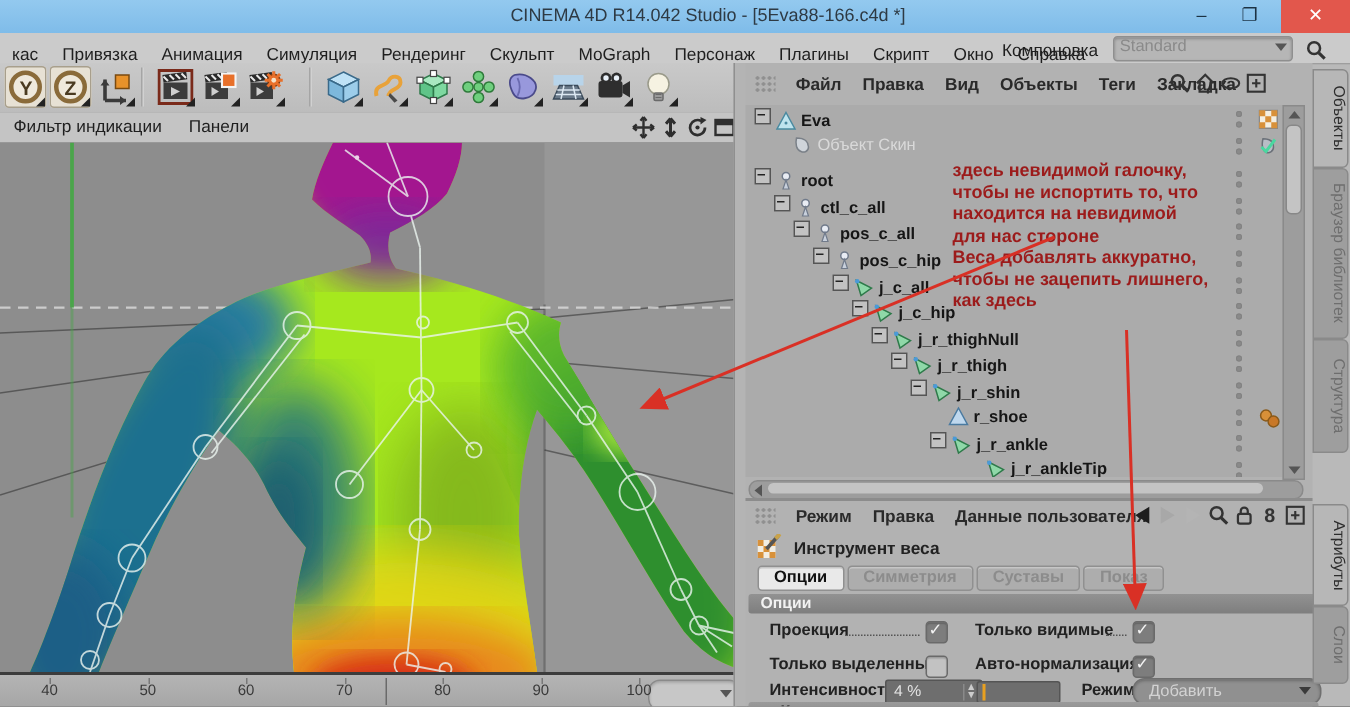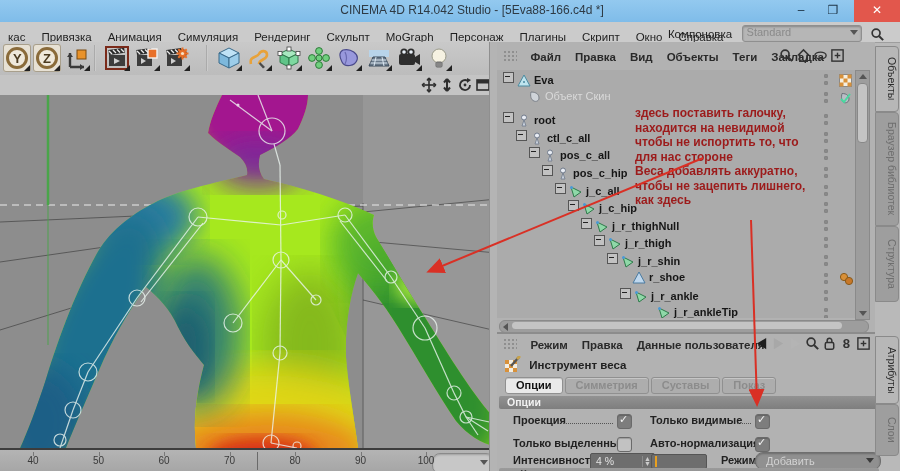--- a/index.html
+++ b/index.html
@@ -206,20 +206,21 @@
             <circle cx="7" cy="6" r="1.8" fill="#e8f0f8"></circle>
             <circle cx="14" cy="6" r="1.8" fill="#e8f0f8"></circle>
           </svg><span class="wedge"></span></span><span class="tb-tile"><svg width="24" height="24" viewBox="0 0 24 24">
             <circle cx="12" cy="10" r="7" fill="#f6f2e2" stroke="#9a9a8a" stroke-width="1"></circle>
             <rect x="9" y="16" width="6" height="5" rx="1" fill="#9a9a9a" stroke="#6a6a6a" stroke-width="1"></rect>
             <path d="M10,17 h4 M10,19 h4" stroke="#6a6a6a" stroke-width="0.8"></path>
           </svg><span class="wedge"></span></span></div>
     </div>
 
   <div id="vp-menu">
+    <span id="vp-menu-items"><span class="menu-item">Фильтр индикации</span><span class="menu-item">Панели</span></span>
     <span id="vp-nav"><span><svg width="16" height="16" viewBox="0 0 16 16" stroke="#2e2e2e" stroke-width="1.6">
             <line x1="8" y1="1" x2="8" y2="15"></line>
             <line x1="1" y1="8" x2="15" y2="8"></line>
             <path d="M8,1 l-2,2.5 M8,1 l2,2.5 M8,15 l-2,-2.5 M8,15 l2,-2.5 M1,8 l2.5,-2 M1,8 l2.5,2 M15,8 l-2.5,-2 M15,8 l-2.5,2" fill="none"></path>
           </svg></span><span><svg width="16" height="16" viewBox="0 0 16 16" stroke="#2e2e2e" stroke-width="2">
             <line x1="8" y1="2" x2="8" y2="14"></line>
             <path d="M8,2 l-3,3.5 M8,2 l3,3.5 M8,14 l-3,-3.5 M8,14 l3,-3.5" fill="none"></path>
           </svg></span><span><svg width="16" height="16" viewBox="0 0 16 16">
             <path d="M13,8 a5,5 0 1 1 -2.5,-4.3" fill="none" stroke="#2e2e2e" stroke-width="1.8"></path>
             <polygon points="10,1 14,3 10,6" fill="#2e2e2e"></polygon>
@@ -562,23 +563,23 @@
       <div class="side-tab active" style="top: 46px; height: 64px;">Объекты</div>
       <div class="side-tab" style="top: 112px; height: 112px;">Браузер библиотек</div>
       <div class="side-tab" style="top: 226px; height: 74px;">Структура</div>
     </div>
   <div id="side-tabs-bottom">
       <div class="side-tab active" style="top: 336px; height: 66px;">Атрибуты</div>
       <div class="side-tab" style="top: 404px; height: 50px;">Слои</div>
     </div>
 
   <div id="anno-text">
-      <div>здесь поставить галочку,</div>
+      <div>здесь невидимой галочку,</div>
+      <div>чтобы не испортить то, что</div>
       <div>находится на невидимой</div>
-      <div>чтобы не испортить то, что</div>
       <div>для нас стороне</div>
       <div>Веса добавлять аккуратно,</div>
       <div>чтобы не зацепить лишнего,</div>
       <div>как здесь</div>
     </div>
   <svg id="anno-svg">
     <defs>
       <marker id="ah" markerWidth="9" markerHeight="8" refX="7" refY="4" orient="auto">
         <polygon points="0,0 9,4 0,8" fill="#d93025"></polygon>
       </marker>

